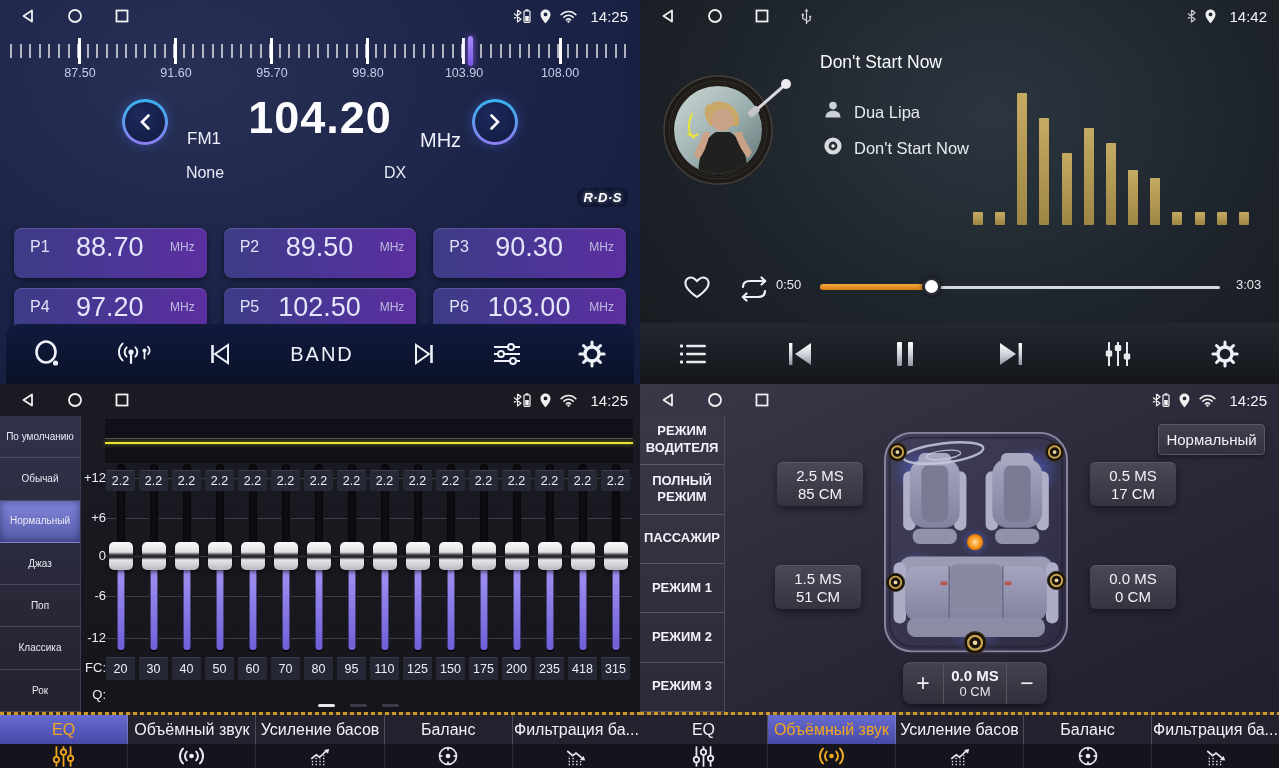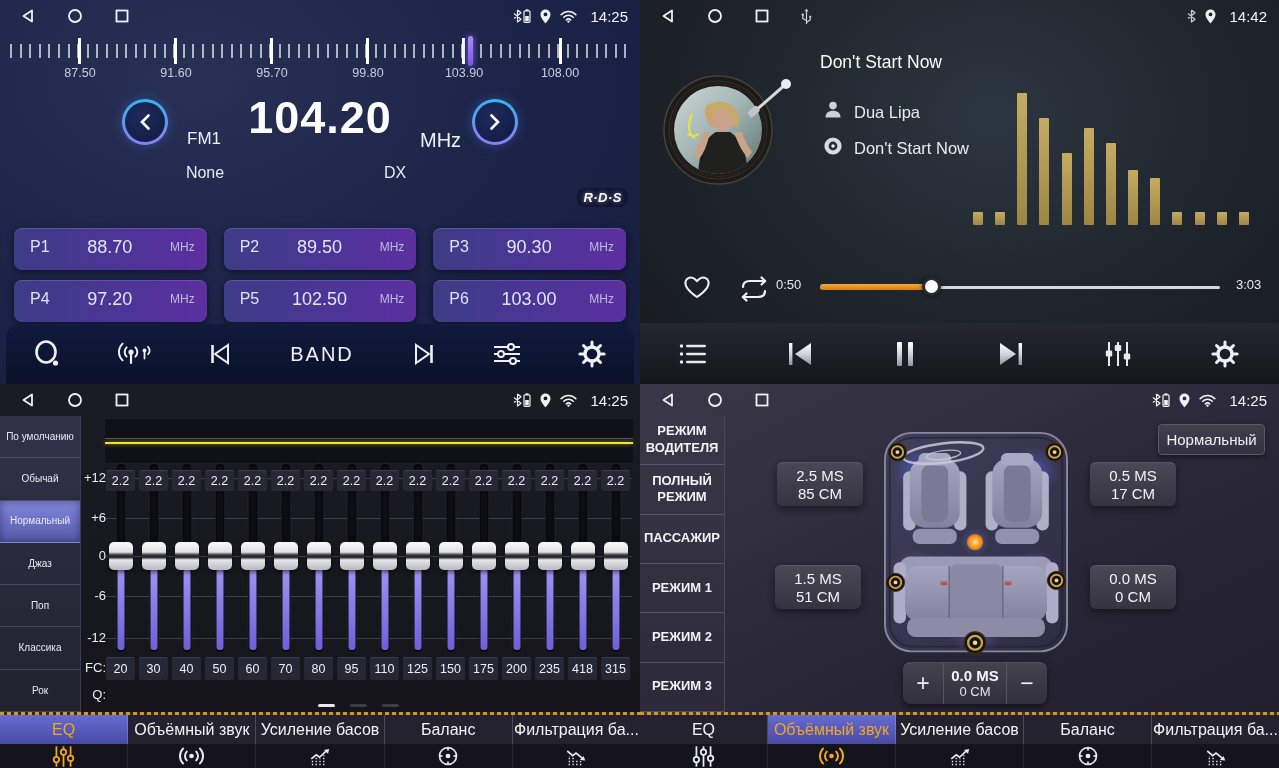--- a/index.html
+++ b/index.html
@@ -31,25 +31,25 @@
     display:flex;align-items:center;justify-content:center;border:0;padding:0;cursor:pointer;}
   .chev .inner{width:40px;height:40px;border-radius:50%;
     background:radial-gradient(circle at 40% 35%,#1d2a5c,#101a40);display:flex;align-items:center;justify-content:center;}
   .bandlab{position:absolute;left:178px;top:129px;width:52px;text-align:center;font-size:17px;color:#eef0fa;}
   .freqbig{position:absolute;left:220px;top:92px;width:200px;text-align:center;font-size:45px;font-weight:700;letter-spacing:1px;color:#fdfdff;}
   .unitlab{position:absolute;left:420px;top:129px;font-size:20px;color:#eef0fa;}
   .stlab{position:absolute;top:164px;width:70px;text-align:center;font-size:16px;color:#e8eaf5;}
   .rds{position:absolute;right:12px;top:188px;font-size:13px;font-weight:700;font-style:italic;color:#fff;
     text-shadow:0 0 5px rgba(255,255,255,.55);background:rgba(8,12,36,.55);padding:2px 6px;border-radius:8px;letter-spacing:.5px;}
   .presets{position:absolute;left:14px;right:14px;top:228px;display:grid;grid-template-columns:repeat(3,1fr);gap:10px 17px;}
-  .preset{height:38px;border-radius:8px;display:flex;align-items:center;padding:0 12px 4px 16px;cursor:pointer;
+  .preset{height:38px;border-radius:8px;display:flex;align-items:center;padding:0 12px 12px 16px;cursor:pointer;
     background:linear-gradient(90deg,#3d3c86 0%,#4c3597 55%,#5c2f9f 100%);
     box-shadow:0 2px 6px rgba(0,0,0,.5),inset 0 1px 0 rgba(255,255,255,.14);}
   .preset .pl{font-size:16px;color:#dfe2f8;}
-  .preset .pf{flex:1;text-align:center;font-size:18px;color:#e3e6fa;}
+  .preset .pf{flex:1;text-align:center;font-size:27px;color:#e3e6fa;}
   .preset .pu{font-size:12px;color:#cfd3ee;opacity:.85;}
   .rtoolbar{position:absolute;left:6px;right:6px;bottom:0;height:60px;border-radius:14px 14px 0 0;
     background:linear-gradient(180deg,#101a3d,#0a1128);display:flex;justify-content:space-around;}
   .tbtn{background:none;border:0;padding:4px;display:flex;align-items:center;justify-content:center;cursor:pointer;}
   .bandbtn{font-size:20px;letter-spacing:2px;color:#f0f2fc;font-family:inherit;}
 
   
   .ptitle{position:absolute;left:180px;top:52px;font-size:17.5px;color:#fafafa;}
   .prow{position:absolute;left:183px;display:flex;align-items:center;gap:11px;font-size:16.5px;color:#e9ebee;}
   .spectrum{position:absolute;left:333px;top:87px;width:276px;height:138px;display:flex;align-items:flex-end;justify-content:space-between;}

